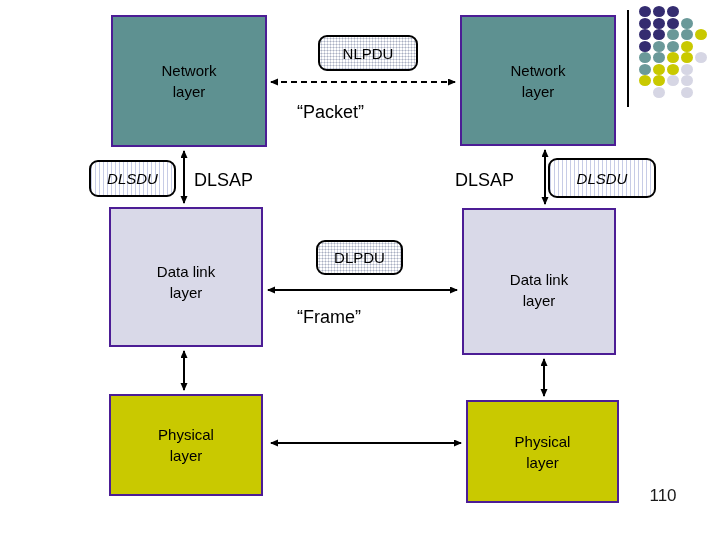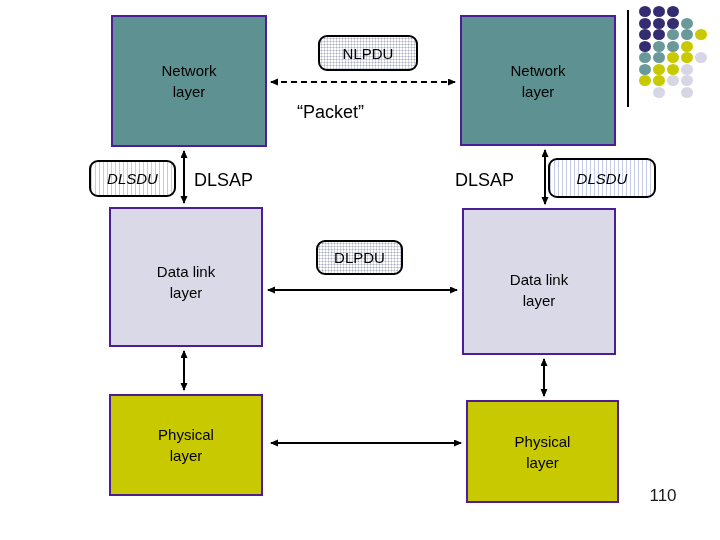--- a/index.html
+++ b/index.html
@@ -168,16 +168,17 @@
   <div class="pill stripes" style="left:548px; top:158px; width:108px; height:40px;">DLSDU</div>
 
   <div class="sap-label" style="left:455px; top:170px;">DLSAP</div>
 
   <div class="pill halftone" style="left:318px; top:35px; width:100px; height:36px;">NLPDU</div>
 
   <div class="caption" style="left:297px; top:101px;">“Packet”</div>
 
   <div class="pill halftone" style="left:316px; top:240px; width:87px; height:35px;">DLPDU</div>
 
+  <div class="caption" style="left:297px; top:306px;">“Frame”</div>
 
   <div id="page-number">110</div>
 
 </div>
 
 </body></html>

